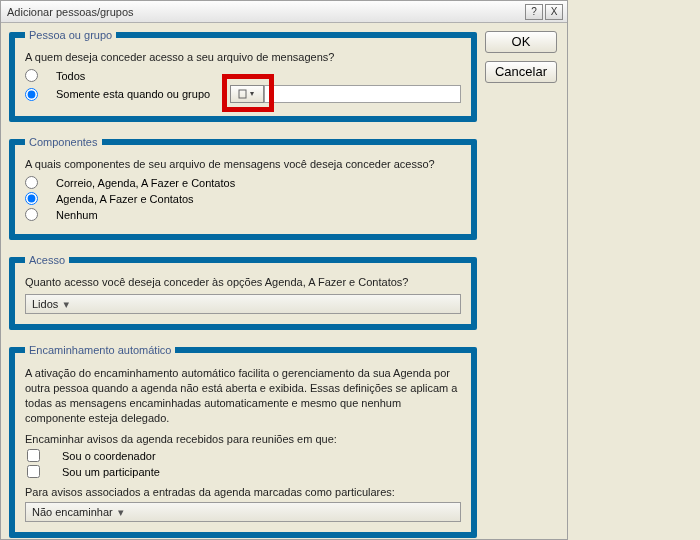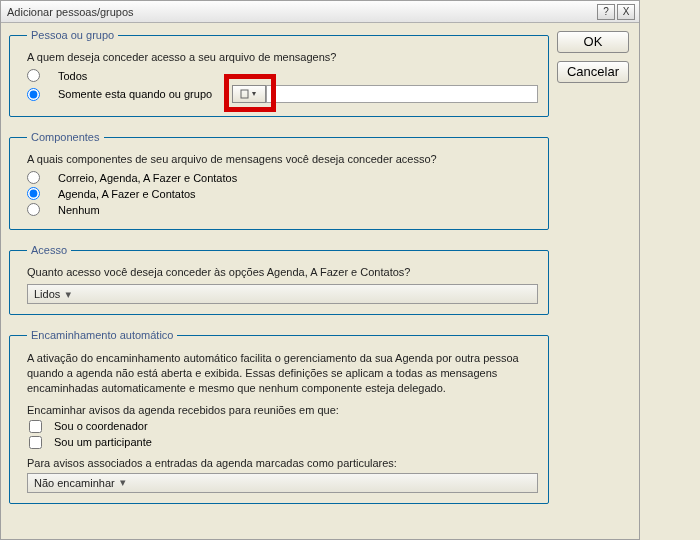--- a/index.html
+++ b/index.html
@@ -4,21 +4,21 @@
 <style>
   * { box-sizing: border-box; }
   html, body {
     margin: 0; padding: 0;
     font-family: Tahoma, Arial, sans-serif;
     font-size: 11px;
     color: #000;
     background: #ece9d8;
   }
   .window {
-    width: 640px; height: 540px;
+    width: 568px; height: 540px;
     background: #ece9d8;
     border: 1px solid #a0a0a0;
     position: relative;
   }
   .titlebar {
     height: 22px;
     background: linear-gradient(#fdfdfd, #e4e4e4);
     border-bottom: 1px solid #b0b0b0;
     display: flex;
     align-items: center;
@@ -53,24 +53,24 @@
     height: 22px;
     background: linear-gradient(#fefefe,#e7e4d6);
     border: 1px solid #8a8a8a;
     border-radius: 3px;
     font-size: 13px;
     text-align: center;
     line-height: 20px;
     cursor: default;
   }
   fieldset.group {
-    border: 1px solid #0369a1;
+    border: 6px solid #0369a1;
     border-radius: 2px;
     margin: 0 0 14px 0;
-    padding: 10px 10px 10px 17px;
+    padding: 10px 10px 10px 10px;
     position: relative;
   }
   fieldset.group > legend {
     padding: 0 4px;
     color: #405a8c;
     font-size: 11px;
     background: #ece9d8;
   }
   .question {
     margin-bottom: 6px;
@@ -132,21 +132,21 @@
   .descr {
     color: #222;
     margin-bottom: 6px;
     line-height: 1.35;
   }
   .sublabel {
     margin: 8px 0 4px 0;
     color: #222;
   }
   .chk-row {
-    display: flex; align-items: center; gap: 10px;
+    display: flex; align-items: center; gap: 20px;
     margin: 3px 0 3px 2px;
   }
 </style>
 </head>
 <body>
 
 <div class="window">
 
   <div class="titlebar">
     <span class="title">Adicionar pessoas/grupos</span>

